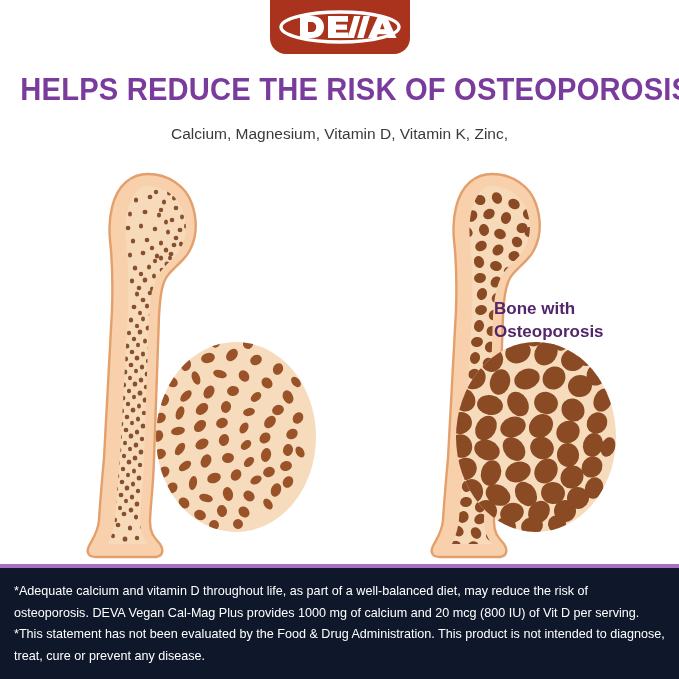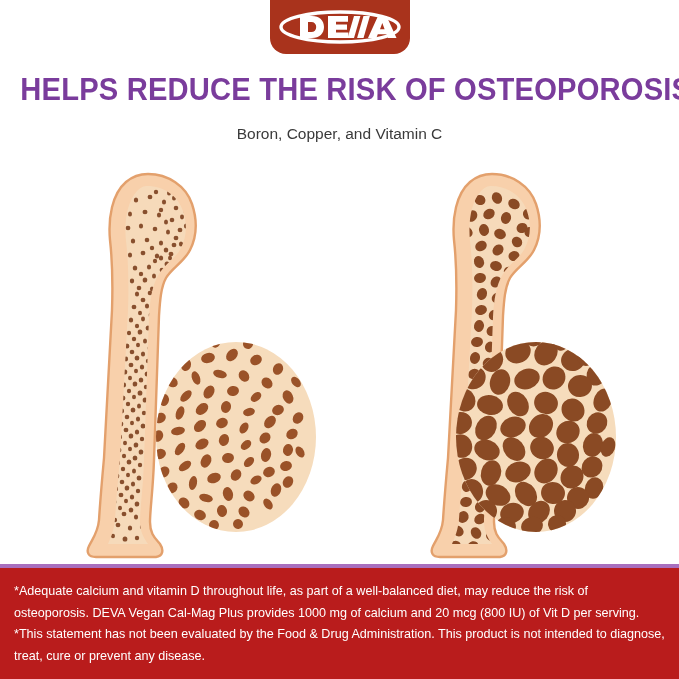--- a/index.html
+++ b/index.html
@@ -87,21 +87,21 @@
     height: 400px;
   }
   #stage svg { display:block; }
 
   
   #footer {
     position: absolute;
     left: 0; right: 0;
     bottom: 0;
     height: 115px;
-    background: #b91c1c;
+    background: #0f172a;
     border-top: 4px solid #A86FBE;
     box-sizing: border-box;
     padding: 13px 14px 0 14px;
   }
   #footer-text {
     color: #ffffff;
     font-size: 12.6px;
     line-height: 21.5px;
     font-family: "Liberation Sans", sans-serif;
     text-align: left;
@@ -127,21 +127,21 @@
 
           <path d="M100 7 h8.5 l10 22 h-8.4 l-1.5 -3.7 h-8.8 l-1.5 3.7 h-8.3 z M102 20.2 h4.6 l-2.3 -6.1 z"></path>
         </g>
       </svg>
     </div>
   </div>
 
   <div id="title">HELPS REDUCE THE RISK OF OSTEOPOROSIS*</div>
 
   <div id="subtitle">
-    <span class="l2">Boron, Copper, and Vitamin C</span>
+    <span>Calcium, Magnesium, Vitamin D, Vitamin K, Zinc,</span>
   </div>
 
   <div id="stage">
     <svg width="679" height="400" viewBox="0 0 679 400">
       <defs>
 
         <path id="boneShapeN" d="M148 14
           C 168 14 186 26 192 44
           C 198 62 196 78 190 90
           C 184 102 172 108 166 118
@@ -618,18 +618,22 @@
           <ellipse cx="560" cy="182" rx="8" ry="9" transform="rotate(-35 560 182)"></ellipse>
           <ellipse cx="470" cy="196" rx="8" ry="9" transform="rotate(10 470 196)"></ellipse>
           <ellipse cx="586" cy="197" rx="9" ry="9" transform="rotate(-10 586 197)"></ellipse>
           <ellipse cx="608" cy="287" rx="7" ry="10" transform="rotate(20 608 287)"></ellipse>
           <ellipse cx="459" cy="208" rx="7" ry="9" transform="rotate(-30 459 208)"></ellipse>
         </g>
       </g>
     </svg>
   </div>
 
+  <div class="bone-label" id="label-osteo">
+    <span>Bone with</span><br>
+    <span>Osteoporosis</span>
+  </div>
 
   <div id="footer">
     <div id="footer-text">*Adequate calcium and vitamin D throughout life, as part of a well-balanced diet, may reduce the risk of osteoporosis. DEVA Vegan Cal-Mag Plus provides 1000 mg of calcium and 20 mcg (800 IU) of Vit D per serving. *This statement has not been evaluated by the Food &amp; Drug Administration. This product is not intended to diagnose, treat, cure or prevent any disease.</div>
   </div>
 
 </div>
 
 </body></html>

